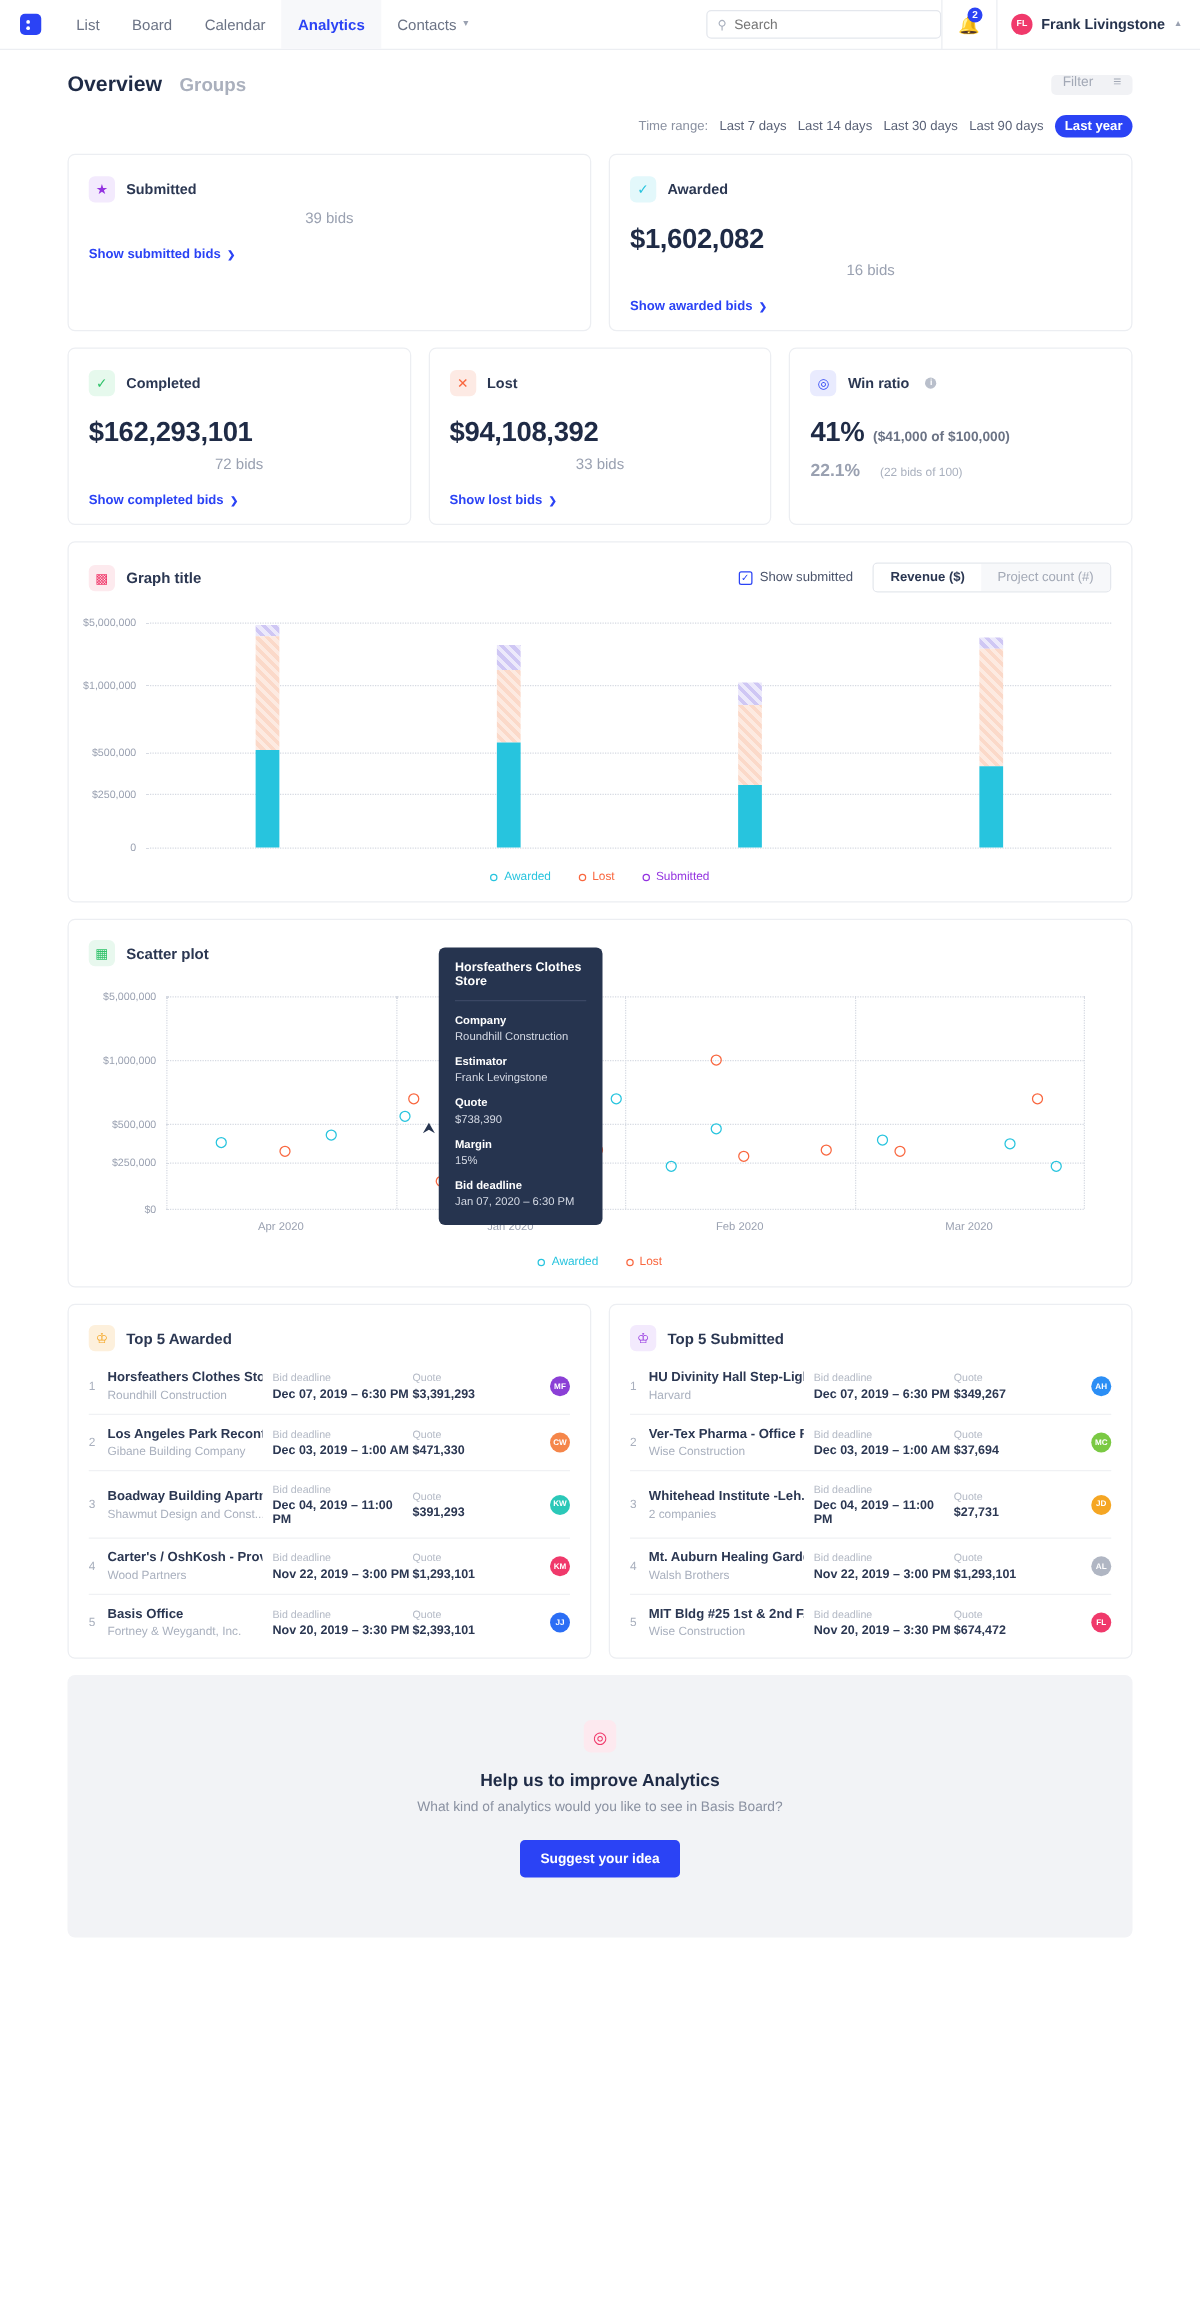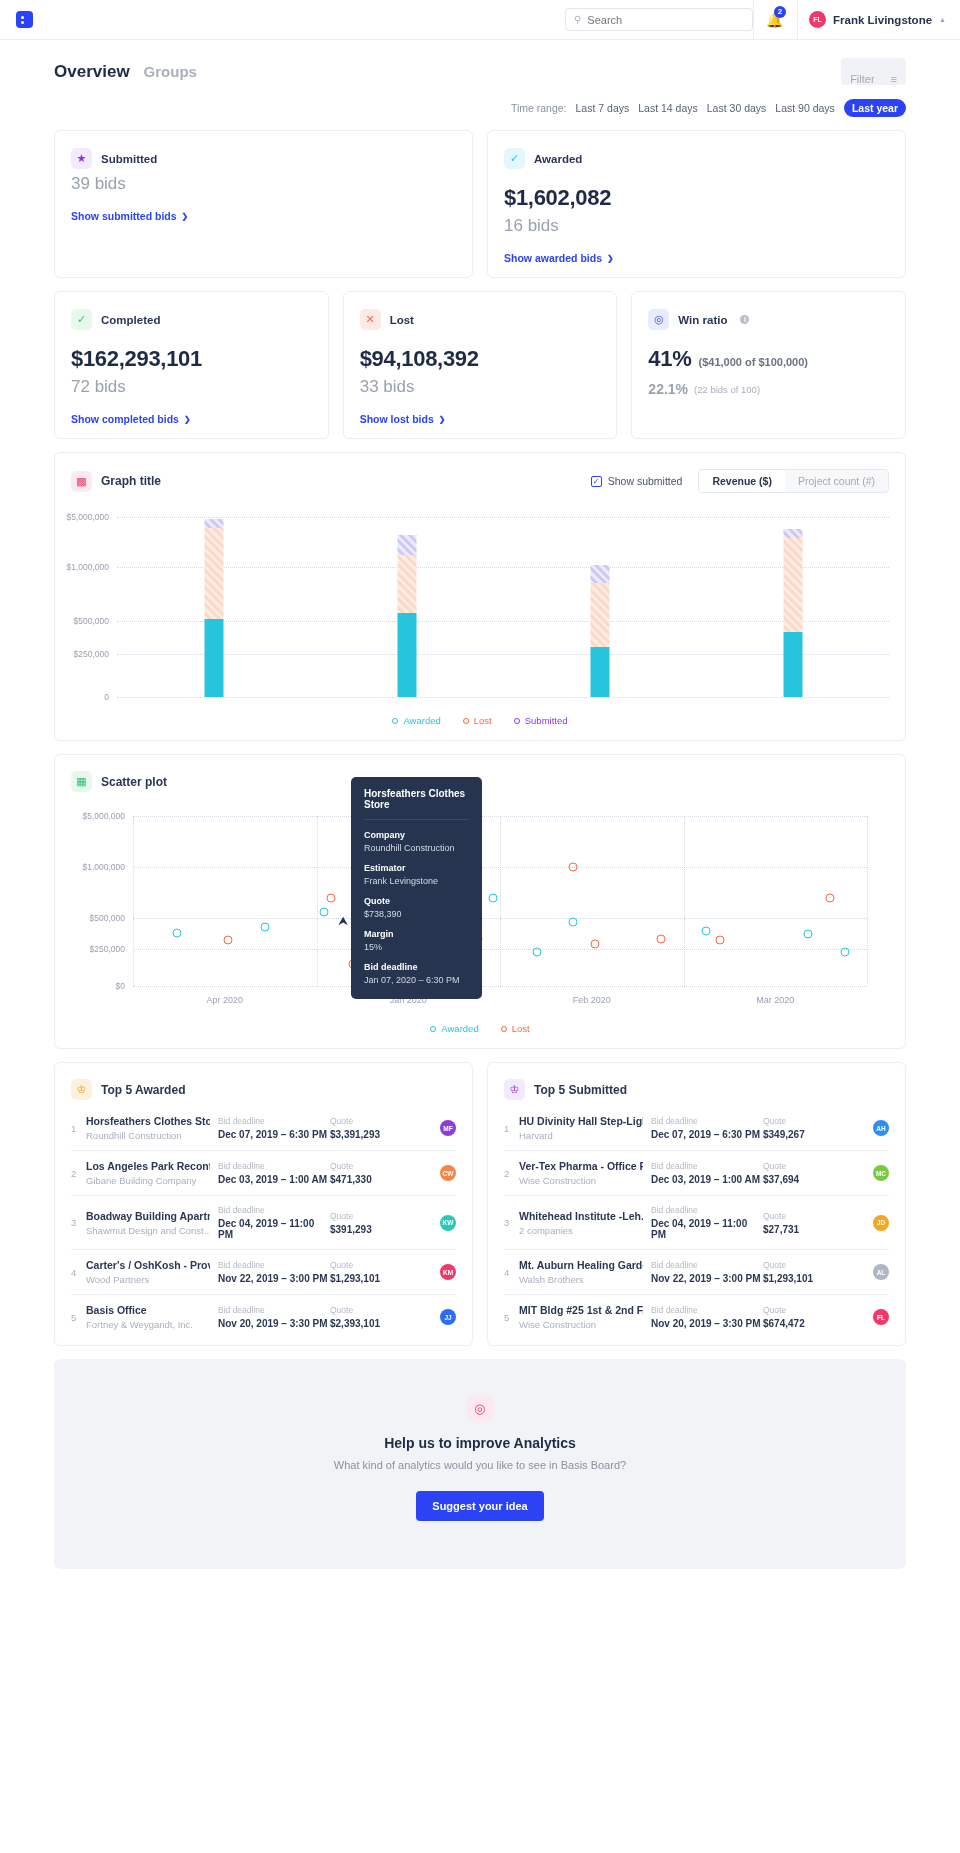--- a/index.html
+++ b/index.html
@@ -70,21 +70,21 @@
   
   .page { padding: 0 54px; }
   .page-head {
     display:flex; align-items:center; padding-top: 18px;
   }
   .title-group { display:flex; align-items:baseline; gap:14px; }
   .h-title { font-size:17px; font-weight:700; color:#1f2b46; }
   .h-sub { font-size:15px; font-weight:600; color:#aab0bd; cursor:pointer; }
   .head-spacer { flex:1; }
   .filter-btn {
-    background:#f1f2f5; border-radius:4px; height:27px; display:flex; align-items:flex-end;
+    background:#f1f2f5; border-radius:4px; height:16px; display:flex; align-items:flex-start;
     gap:16px; padding:0 9px; color:#a3a9b6; font-size:11px; cursor:pointer;
   }
   .timerange {
     display:flex; justify-content:flex-end; align-items:center; gap:9px;
     margin-top:14px; font-size:10.5px;
   }
   .tr-label { color:#8a91a1; }
   .tr-opt { color:#5a6277; cursor:pointer; }
   .tr-opt.active {
     background:#2b43f5; color:#fff; border-radius:9px; padding:3px 8px; font-weight:600;
@@ -96,31 +96,31 @@
   }
   .row { display:flex; gap:14px; margin-top:13px; }
   .stat-card { padding:17px 16px 13px 16px; }
   .stat-head { display:flex; align-items:center; gap:9px; }
   .sq-icon {
     width:21px; height:21px; border-radius:5px; display:flex; align-items:center;
     justify-content:center; font-size:11px;
   }
   .stat-name { font-size:11.5px; font-weight:700; color:#2b3752; }
   .stat-val { font-size:22px; font-weight:700; margin-top:16px; letter-spacing:-0.3px; }
-  .stat-bids { font-size:17px; color:#9aa1b1; margin-top:5px; }
+  .stat-bids { font-size:12px; color:#9aa1b1; margin-top:5px;text-align:center; }
   .stat-link {
     font-size:10.5px; color:#2b43f5; font-weight:600; margin-top:16px;
     display:flex; align-items:center; gap:5px; cursor:pointer;
   }
   .stat-link .chev { font-size:8px; }
 
   .wr-val { display:flex; align-items:baseline; gap:7px; margin-top:16px; }
   .wr-big { font-size:22px; font-weight:700; letter-spacing:-0.3px; }
   .wr-small { font-size:11px; color:#6b7385; font-weight:600; }
-  .wr-row2 { display:flex; align-items:center; gap:6px; margin-top:9px; }
+  .wr-row2 { display:flex; align-items:flex-end; gap:16px; margin-top:9px; }
   .wr-pct2 { font-size:14px; color:#9aa1b1; font-weight:600; }
   .wr-note { font-size:9.5px; color:#a9b0be; }
   .info-dot {
     width:9px; height:9px; border-radius:50%; background:#b9bfcb; color:#fff;
     font-size:7px; font-weight:700; display:inline-flex; align-items:center;
     justify-content:center; margin-left:4px;
   }
 
   
   .graph-card { margin-top:13px; padding:16px 16px 10px 16px; }
@@ -227,20 +227,38 @@
   }
   .pagetail { height:66px; }
 </style>
 </head>
 <body>
 
 <div class="topnav">
   <div class="logo-wrap">
     <div class="logo"></div>
   </div>
+  <div class="navlinks" id="navlinks">
+      <a class="navlink">
+        <span>List</span>
+      </a>
+      <a class="navlink">
+        <span>Board</span>
+      </a>
+      <a class="navlink">
+        <span>Calendar</span>
+      </a>
+      <a class="navlink active">
+        <span>Analytics</span>
+      </a>
+      <a class="navlink">
+        <span>Contacts</span>
+        <span class="caret">▼</span>
+      </a>
+    </div>
   <div class="nav-spacer"></div>
   <div class="searchbox">
     <span class="s-ic">⚲</span>
     <input placeholder="Search" style="">
   </div>
   <div class="nav-right">
     <div class="bell-wrap">
       <span class="bell">🔔</span>
       <span class="badge">2</span>
     </div>

